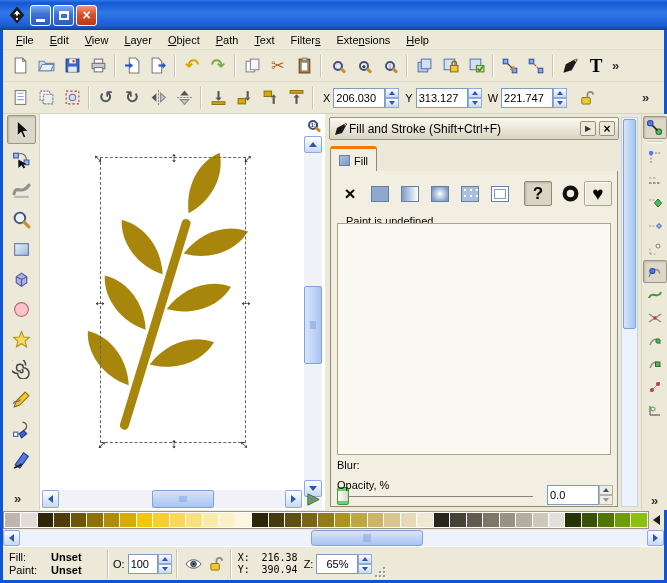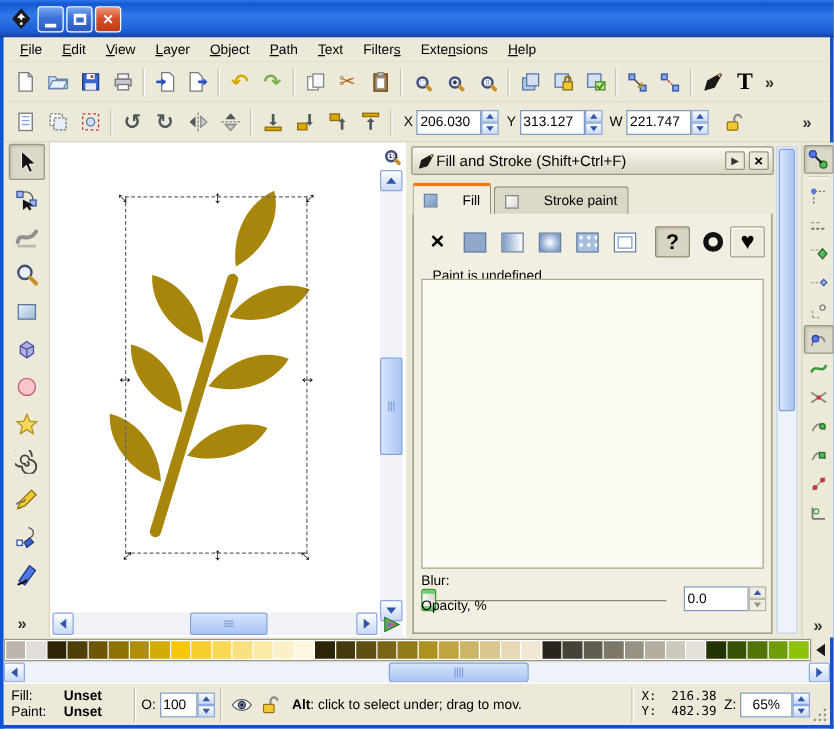--- a/index.html
+++ b/index.html
@@ -91,36 +91,36 @@
 
   
   .dock { position:absolute; left:322px; top:114px; width:316px; height:396px; background:#ECE9D8; }
   .dlg-header { position:absolute; left:4px; top:3px; width:290px; height:23px;
     background:linear-gradient(180deg,#FBF9F1,#D9D5C3); border:1px solid #98947F; border-radius:2px;
     display:flex; align-items:center; padding:0 3px; }
   .dlg-title { flex:1; font-size:12px; white-space:nowrap; overflow:hidden; }
   .dlg-hbtn { width:16px; height:15px; border:1px solid #98947F; border-radius:2px; background:#ECE9D8;
     display:flex; align-items:center; justify-content:center; font-size:9px; margin-left:3px; }
   .tabs { position:absolute; left:5px; top:32px; height:26px; display:flex; align-items:flex-end; }
-  .tab { height:23px; display:flex; align-items:center; gap:20px; padding:0 8px; border:1px solid #8F8B76; border-bottom:none;
+  .tab { height:23px; display:flex; align-items:center; gap:4px; padding:0 8px; border:1px solid #8F8B76; border-bottom:none;
     background:#DCD8C6; margin-right:2px; border-radius:3px 3px 0 0; font-size:11px; }
   .tab.active { height:26px; background:#F2EFE2; border-top:3px solid #F57900; font-weight:normal; }
   .tab-ic-fill { width:11px; height:11px; background:linear-gradient(135deg,#A9BFDD,#7E9CC8); border:1px solid #66809F; }
   .tab-ic-stroke { width:11px; height:11px; background:linear-gradient(135deg,#fff,#D8D8D8); border:1px solid #888; }
   .notebook { position:absolute; left:5px; top:57px; width:288px; height:336px; background:#F2EFE2; border:1px solid #8F8B76; border-top:none; }
 
   .filltypes { position:absolute; left:5px; top:10px; display:flex; align-items:center; }
   .ftbtn { width:28px; height:25px; display:flex; align-items:center; justify-content:center; border:1px solid transparent; border-radius:2px; margin-right:2px; }
   .ftbtn .sw { width:18px; height:16px; border:1px solid #66809F; }
   .ftbtn.pressed { border:1px solid #8F8B76; background:#D9D5C3; box-shadow:inset 1px 1px 2px #B8B4A4; }
   .ftbtn.raised  { border:1px solid #A8A491; background:#EEEBDD; box-shadow:1px 1px 0 #fff inset; }
   .groupbox { position:absolute; left:6px; top:52px; width:274px; height:232px; border:1px solid #ABA687; background:#FBFAF2; }
   .gb-legend { position:absolute; left:12px; top:44px; background:#F2EFE2; padding:0 3px; font-size:11px; }
   .blur-row { position:absolute; left:6px; top:288px; width:276px; }
-  .blur-label { display:block; margin-bottom:0; }
+  .blur-label { display:block; margin-bottom:16px; }
   .slider { position:relative; height:18px; }
   .slider .track { position:absolute; left:2px; right:80px; top:9px; height:1px; background:#8A8676; }
   .slider .shandle { position:absolute; left:0; top:0; width:12px; height:18px; background:linear-gradient(90deg,#fff,#D8D5C8);
     border:1px solid #3C9A3C; border-radius:2px; box-shadow:inset 0 -3px 0 #6FCF6F, inset 0 3px 0 #6FCF6F; }
   .blur-spin { position:absolute; right:0; top:-2px; display:flex; }
   .op-label { position:absolute; left:6px; top:308px; }
 
   .dock-scroll { position:absolute; left:296px; top:3px; width:17px; height:390px; background:#EDF2FB; border:1px solid #C4D2EA; }
   .dock-thumb { position:absolute; left:1px; top:1px; width:13px; height:210px;
     background:linear-gradient(90deg,#D7E4FB,#A9C4F2); border:1px solid #7FA2DC; border-radius:2px; }
@@ -615,24 +615,20 @@
         </span>
       <span class="dlg-hbtn">
           <span style="font-size:12px;font-weight:bold;">×</span>
         </span>
     </div>
 
     <div class="tabs">
       <div class="tab active">
         <span class="tab-ic-fill"></span>
         <span>Fill</span>
-      </div>
-      <div class="tab">
-        <span class="tab-ic-stroke"></span>
-        <span>Stroke paint</span>
       </div>
     </div>
 
     <div class="notebook">
       <div class="filltypes">
         <div class="ftbtn">
             <span style="font-size:19px;font-weight:bold;">×</span>
           </div>
         <div class="ftbtn">
             <span class="sw" style="background:#8FA8CC;"></span>
@@ -863,32 +859,29 @@
           <circle cx="9" cy="7" r="3" fill="#6888B8" stroke="#333"></circle>
           <circle cx="9" cy="7" r="1.2" fill="#111"></circle>
         </svg>
       </span>
     <span style="margin:0 3px;">
         <svg width="15" height="15" viewBox="0 0 16 16">
           <rect x="3" y="8" width="9" height="7" rx="1" fill="#F0C830" stroke="#907010"></rect>
           <path d="M9 8 V5 a3 3 0 0 1 6 0" fill="none" stroke="#888" stroke-width="1.8"></path>
         </svg>
       </span>
-    <div class="hint" style="margin-left:6px;">
-      <b>Alt</b><span>: click to select under; drag to mov.</span>
-    </div>
     <div class="sb-sep"></div>
     <div class="coords">
       <div class="row">
           <span class="cl">X:</span>
           <span class="cv">216.38</span>
         </div>
       <div class="row">
           <span class="cl">Y:</span>
-          <span class="cv">482.39</span>
+          <span class="cv">390.94</span>
         </div>
     </div>
     <div class="z-block" style="margin-left:4px;">
       <span style="margin-right:3px;">Z:</span>
       <input class="xp-input" style="width: 42px; text-align: center;" value="65%">
       <span class="spinner">
           <b class="up">
             <i></i>
           </b>
           <b class="down">

